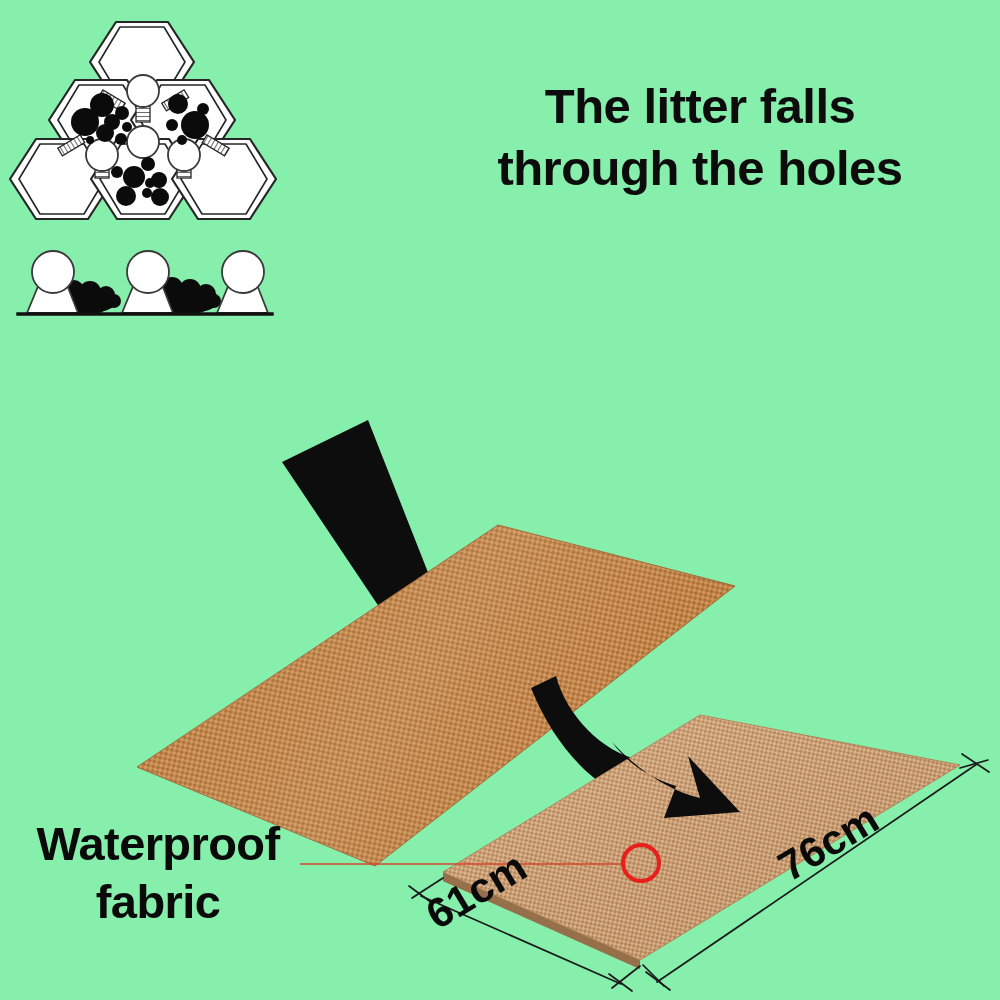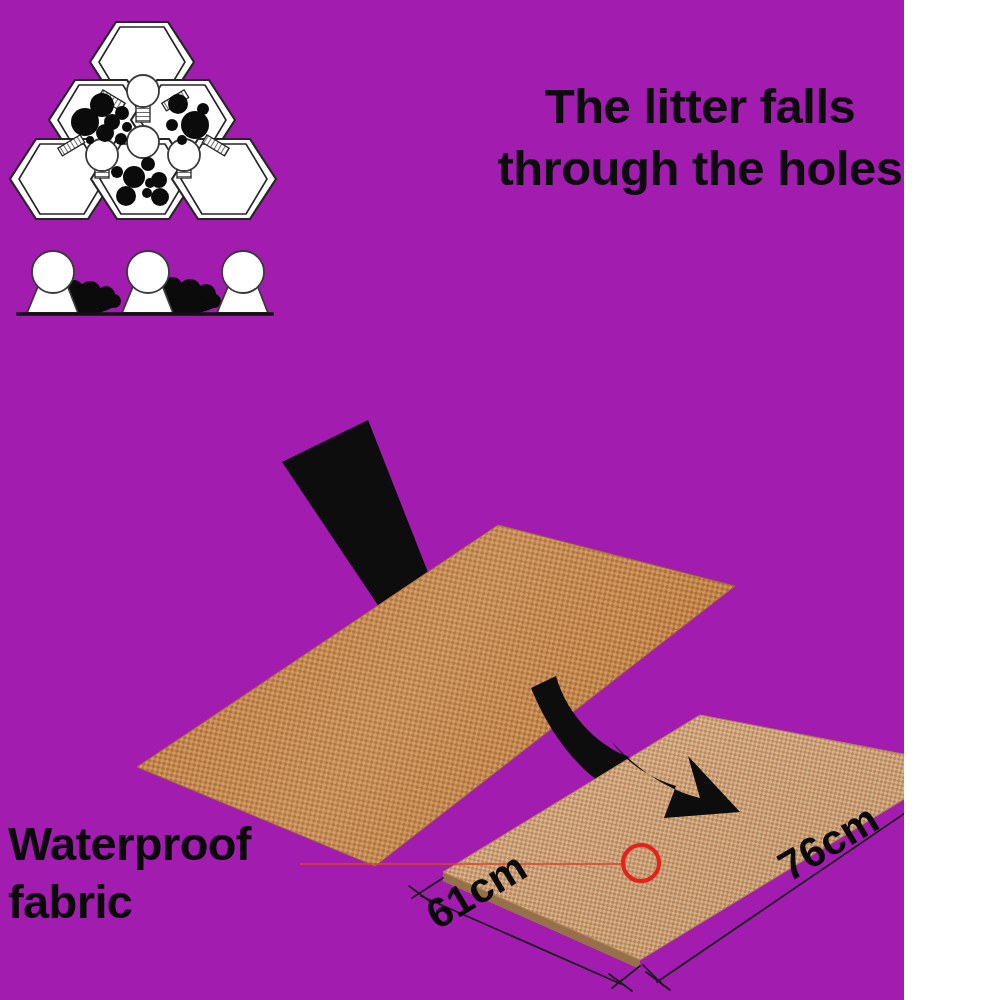--- a/index.html
+++ b/index.html
@@ -3,23 +3,23 @@
 <meta charset="utf-8">
 <title>Litter Mat Infographic</title>
 <style>
   html, body {
     margin: 0;
     padding: 0;
     background: #ffffff;
   }
   #page {
     position: relative;
-    width: 904px;
+    width: 1000px;
     height: 1000px;
-    background: #a21caf;
+    background: #86efac;
     overflow: hidden;
     font-family: "Liberation Sans", sans-serif;
   }
 
   
   #headline {
     position: absolute;
     left: 400px;
     top: 76px;
     width: 600px;
@@ -32,21 +32,21 @@
     color: #0c0c0c;
     white-space: pre-line;
   }
 
   
   #waterproof-label {
     position: absolute;
     left: 8px;
     top: 815px;
     width: 300px;
-    text-align: left;
+    text-align: center;
     font-family: "Liberation Sans", sans-serif;
     font-weight: bold;
     font-size: 47px;
     line-height: 1.24;
     letter-spacing: -0.6px;
     color: #0a0a0a;
     white-space: pre-line;
   }
 
   

